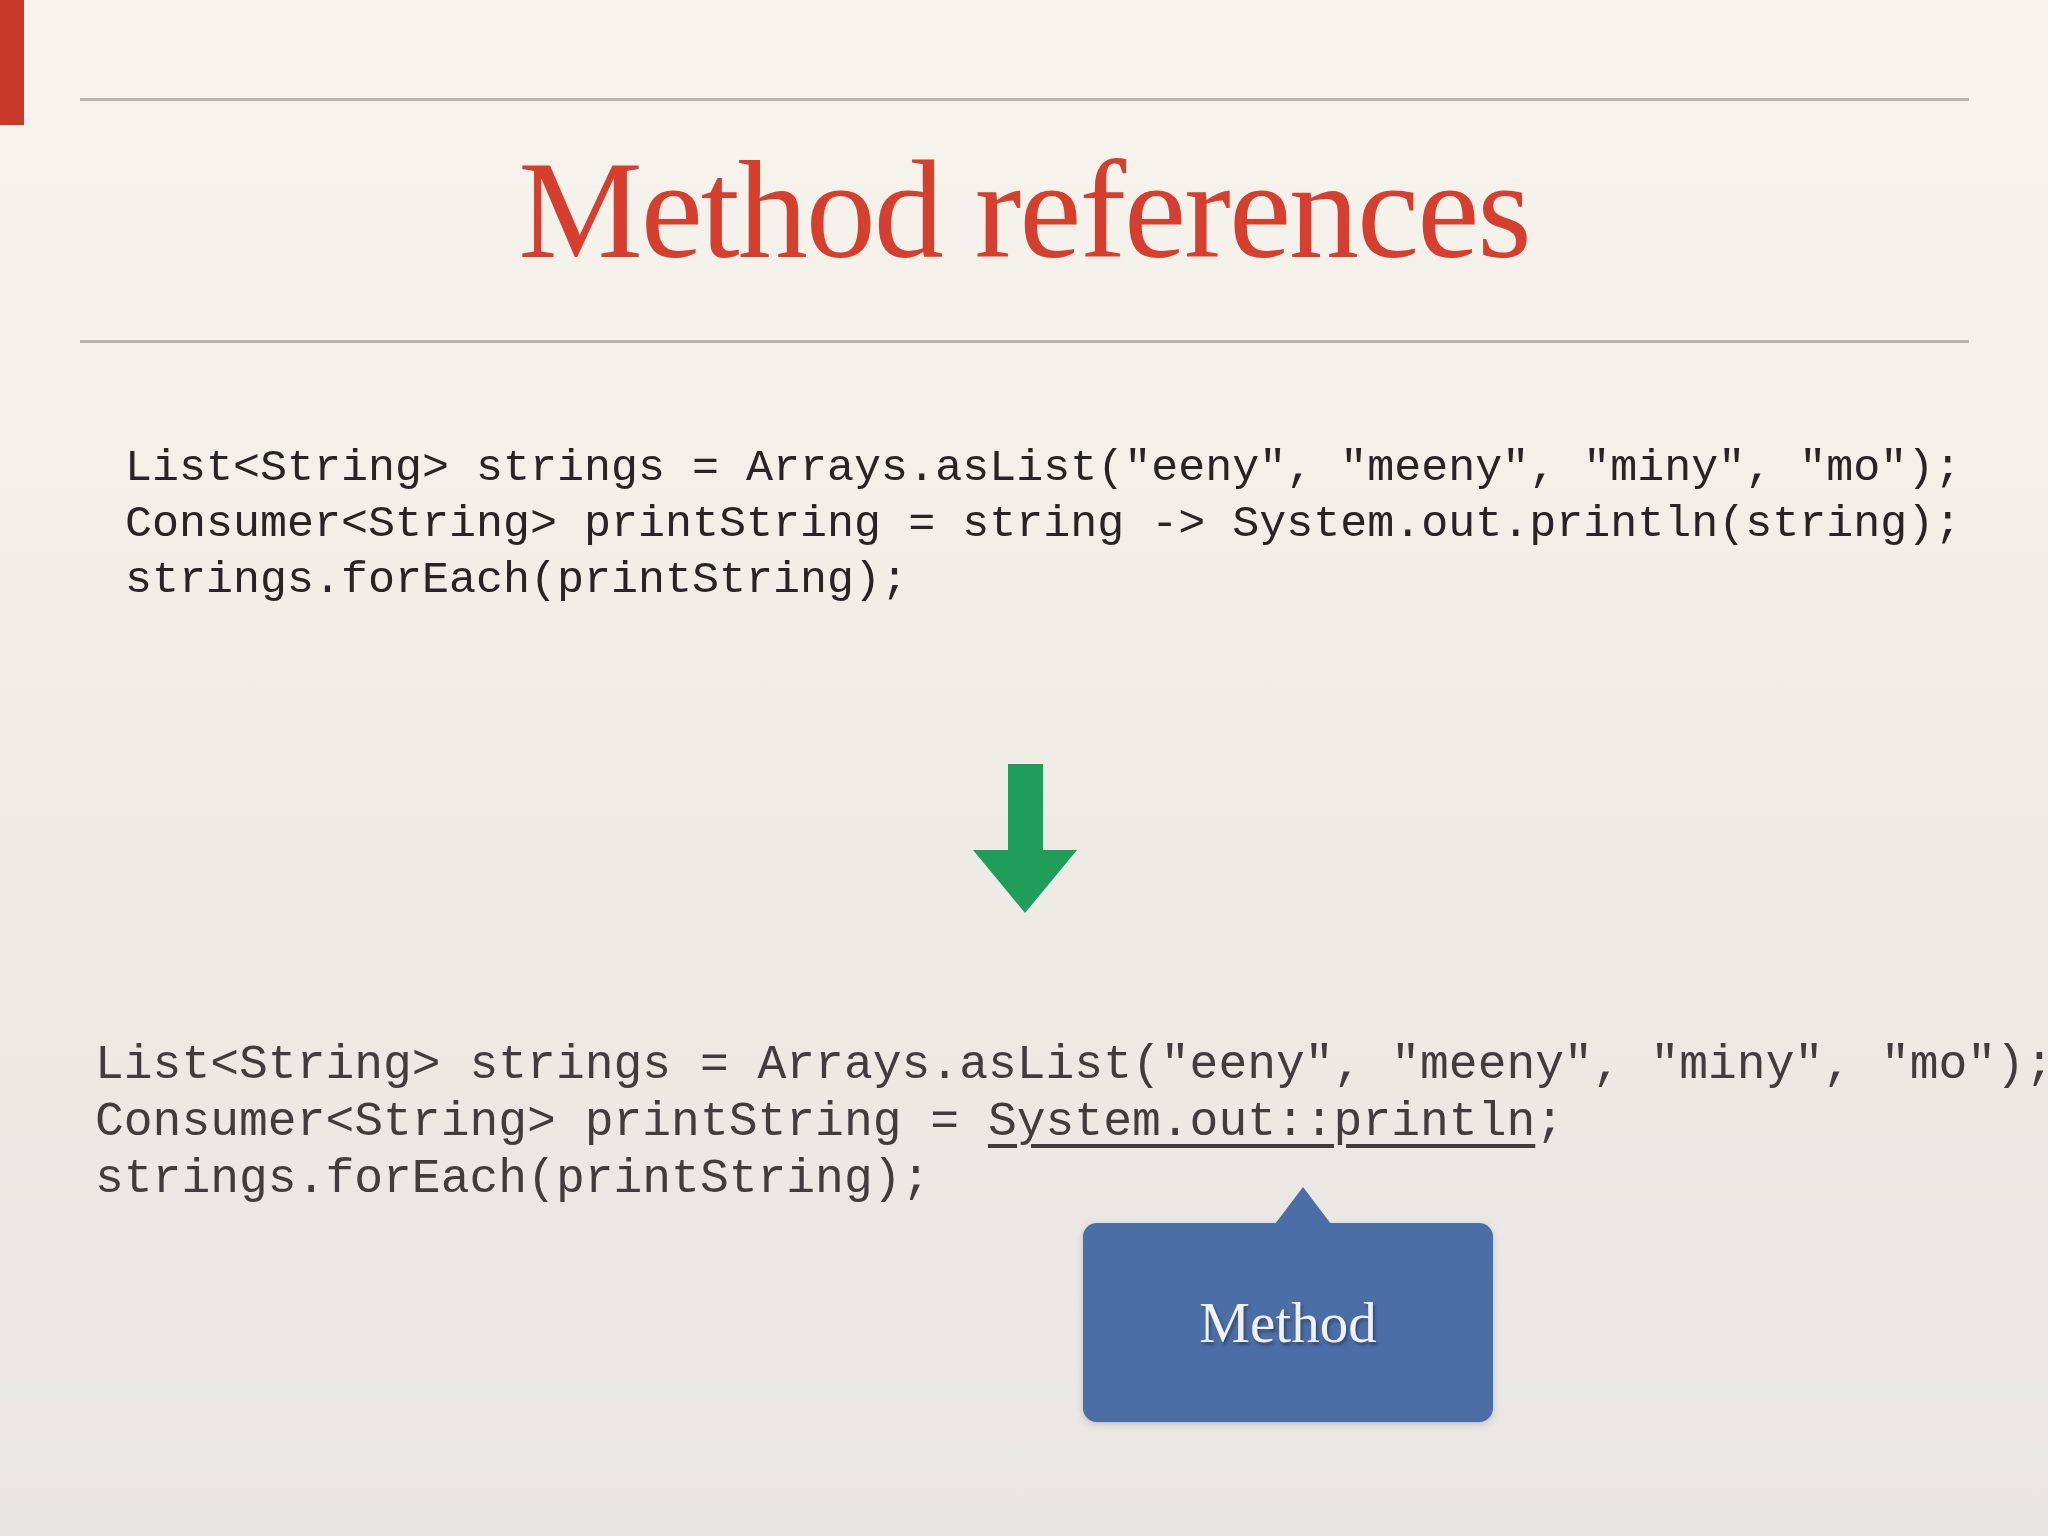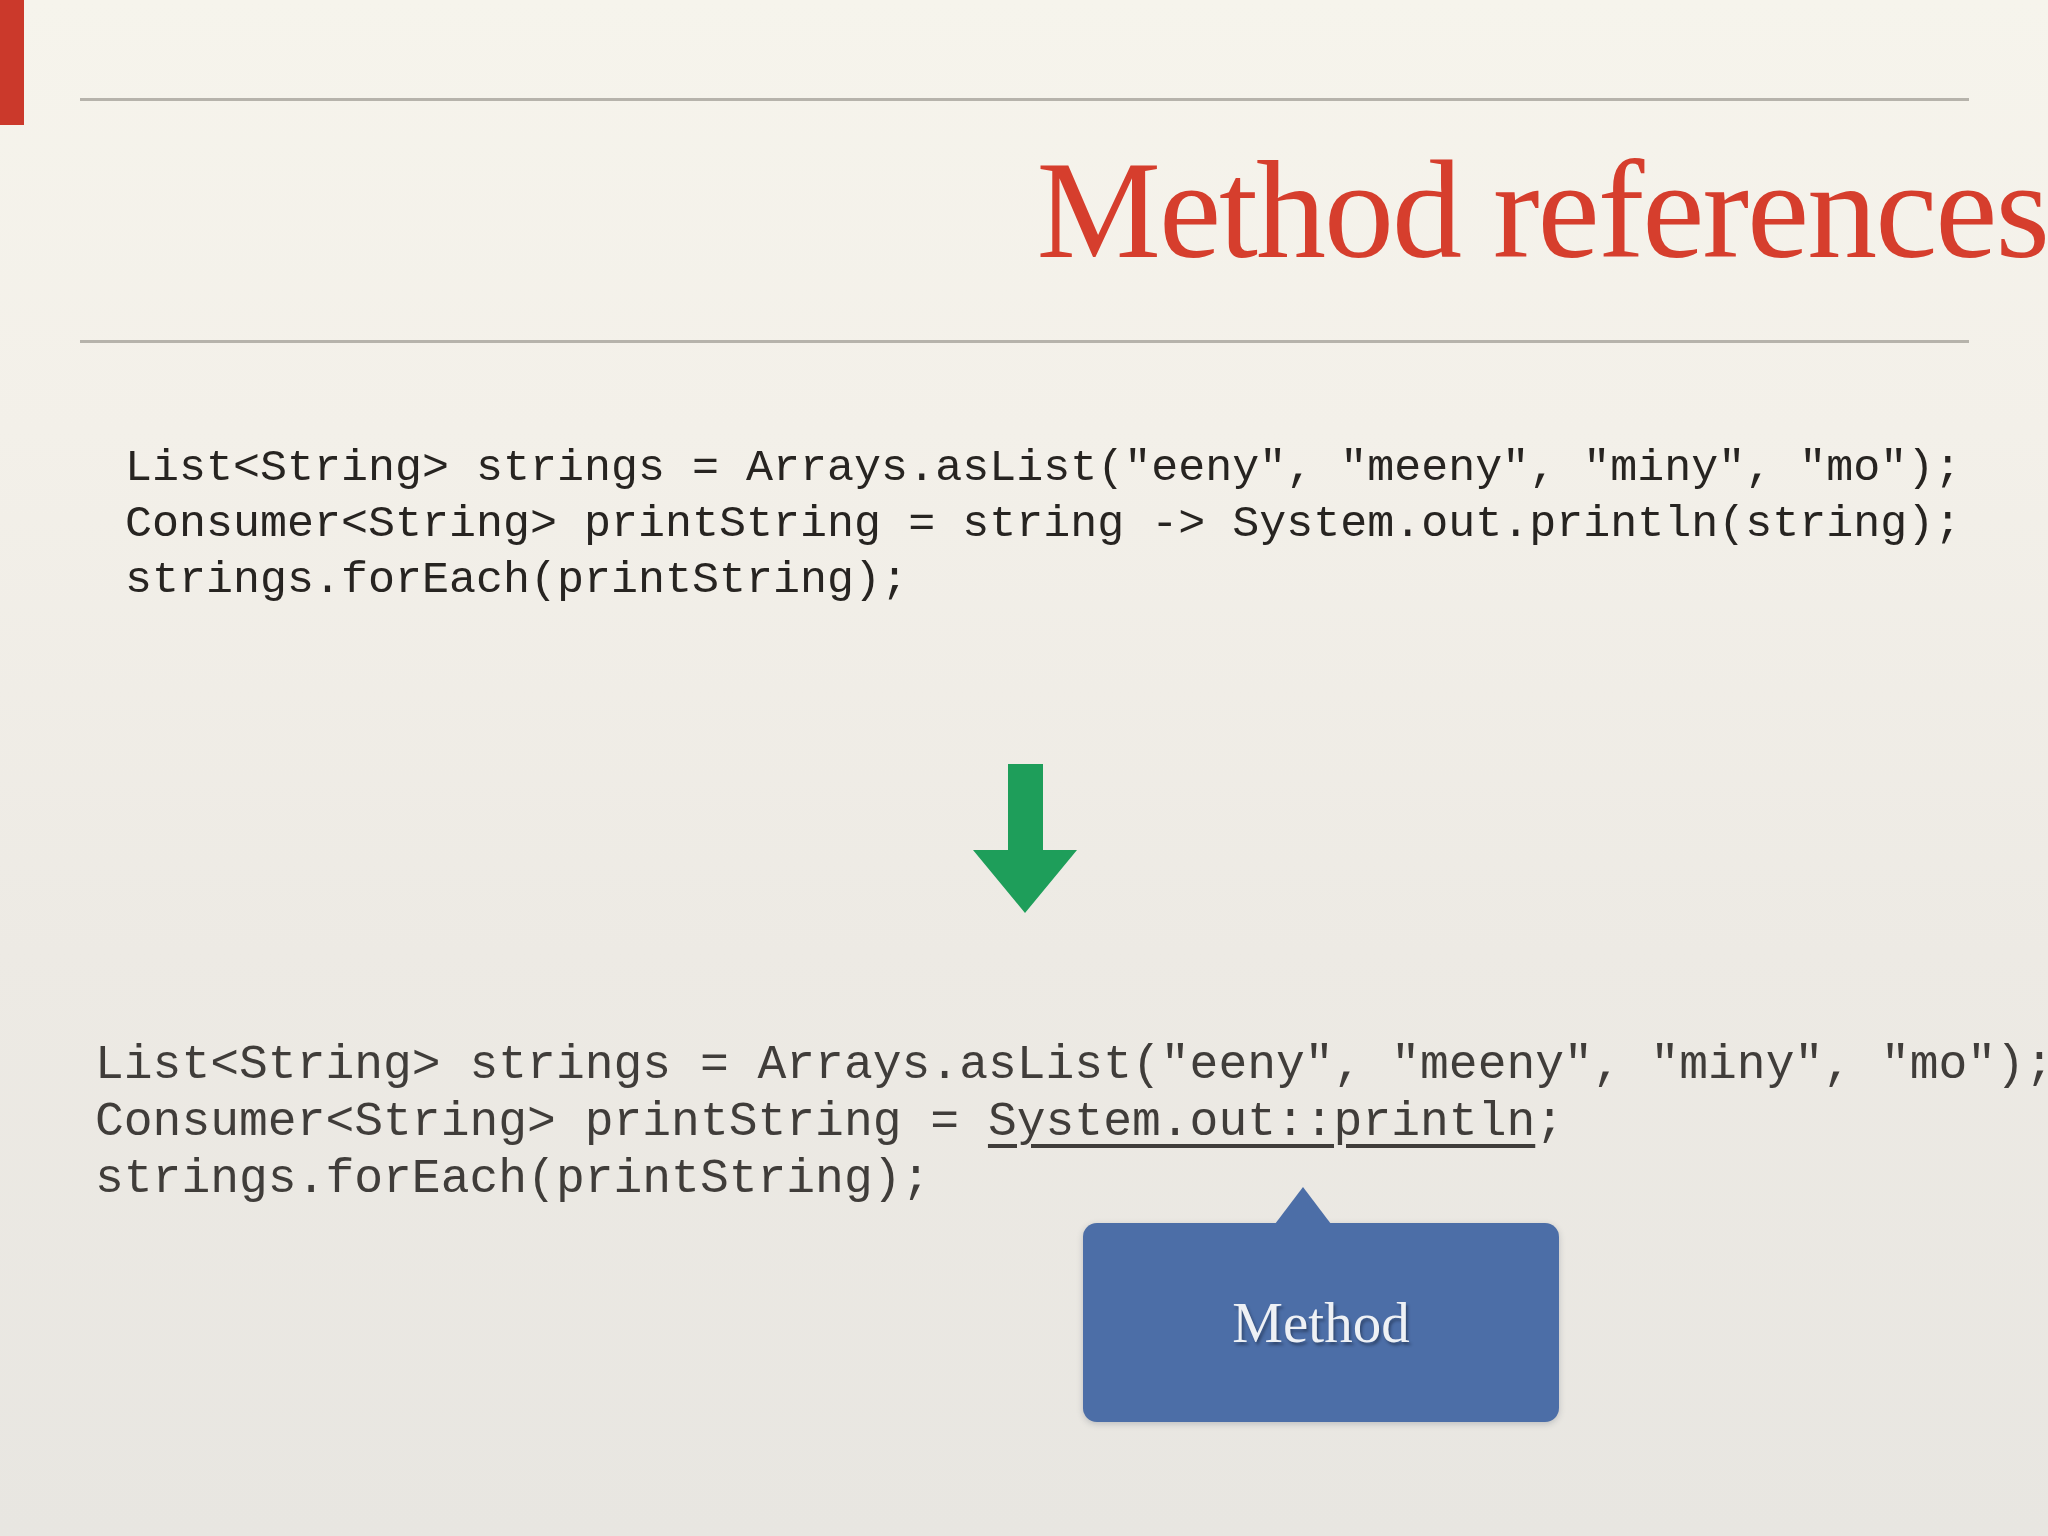--- a/index.html
+++ b/index.html
@@ -24,21 +24,21 @@
     height: 3px;
     background: var(--rule-gray, #b6b3ab);
   }
   .rule-top { top: 98px; }
   .rule-bottom { top: 340px; }
   .title {
     position: absolute;
     left: 0; right: 0;
     top: 140px;
     margin: 0;
-    text-align: right;
+    text-align: center;
     font-family: "Liberation Serif", serif;
     font-weight: 400;
     font-size: 140px;
     line-height: 1;
     letter-spacing: -2px;
     color: var(--accent-red, #d63e2d);
   }
   .code {
     position: absolute;
     margin: 0;
@@ -66,21 +66,21 @@
   }
   .down-arrow {
     position: absolute;
     left: 960px;
     top: 760px;
   }
   .callout {
     position: absolute;
     left: 1083px;
     top: 1223px;
-    width: 476px;
+    width: 410px;
     height: 199px;
     background: var(--callout-blue, #4c6ea7);
     border-radius: 14px;
     display: flex;
     flex-direction: row;
     justify-content: center;
     align-items: center;
     box-shadow: 0 2px 6px rgba(60,70,90,0.25);
   }
   .callout-pointer {

